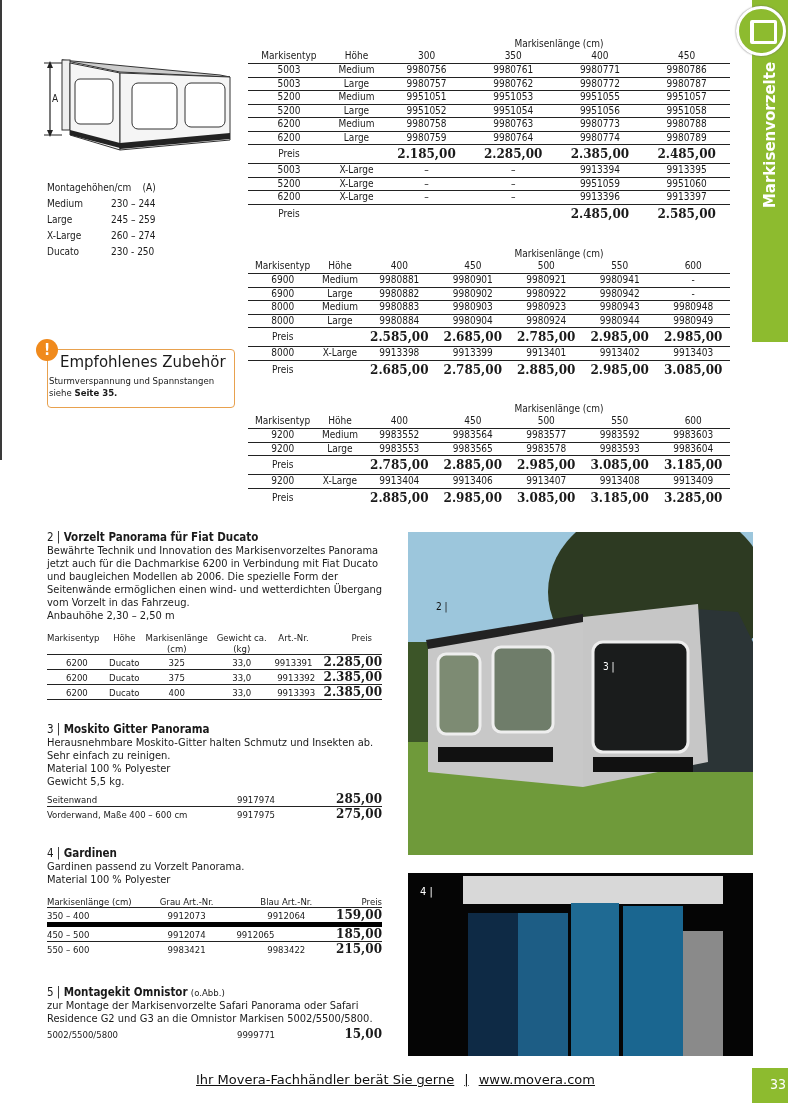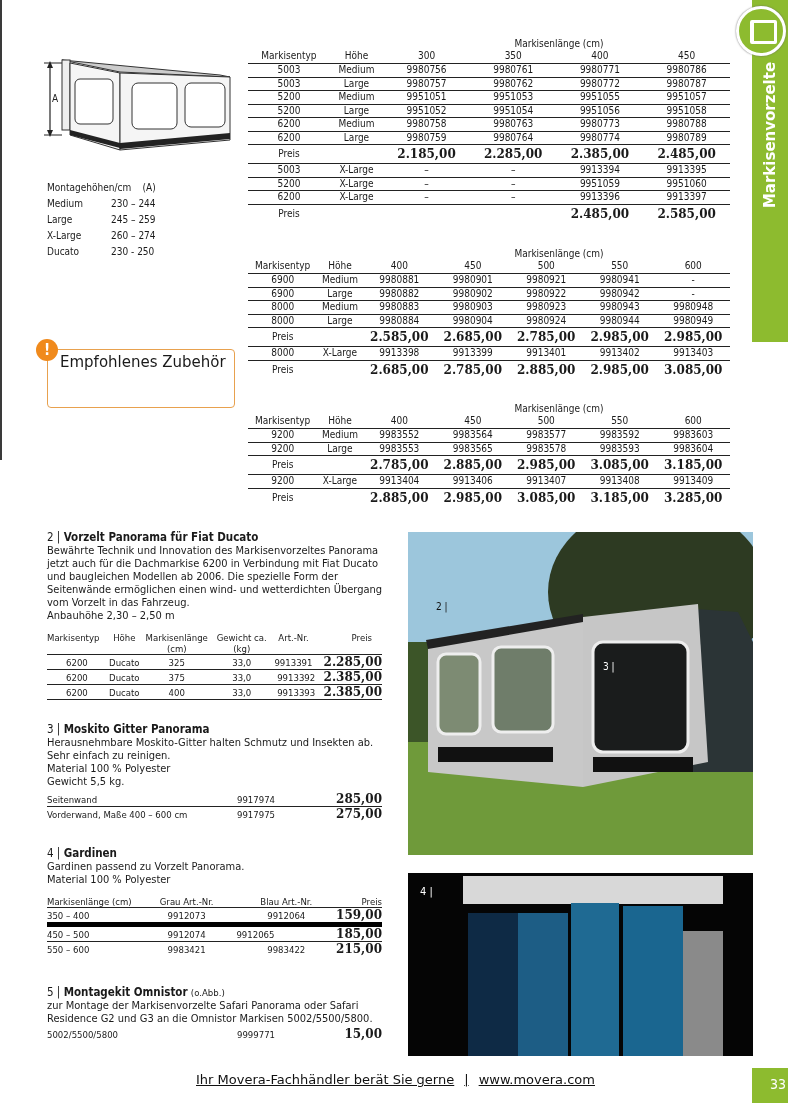--- a/index.html
+++ b/index.html
@@ -85,20 +85,21 @@
     <tr>
           <td>Ducato</td>
           <td>230 - 250</td>
         </tr>
   </tbody>
     </table>
 </div>
 
 <div class="abs callout">
   <h3>Empfohlenes Zubehör</h3>
+  <p><span>Sturmverspannung und Spannstangen siehe </span><b>Seite 35.</b></p>
 </div>
 <div class="abs callout-icon">!</div>
 
 <div class="abs" style="left:248px;top:38px;width:482px">
   <div class="cap" style="padding-left:140px">Markisenlänge (cm)</div>
   <table class="mt" id="t1" style="width:482px">
       <tbody>
         <tr class="hd">
           <th>Markisentyp</th>
           <th>Höhe</th>

